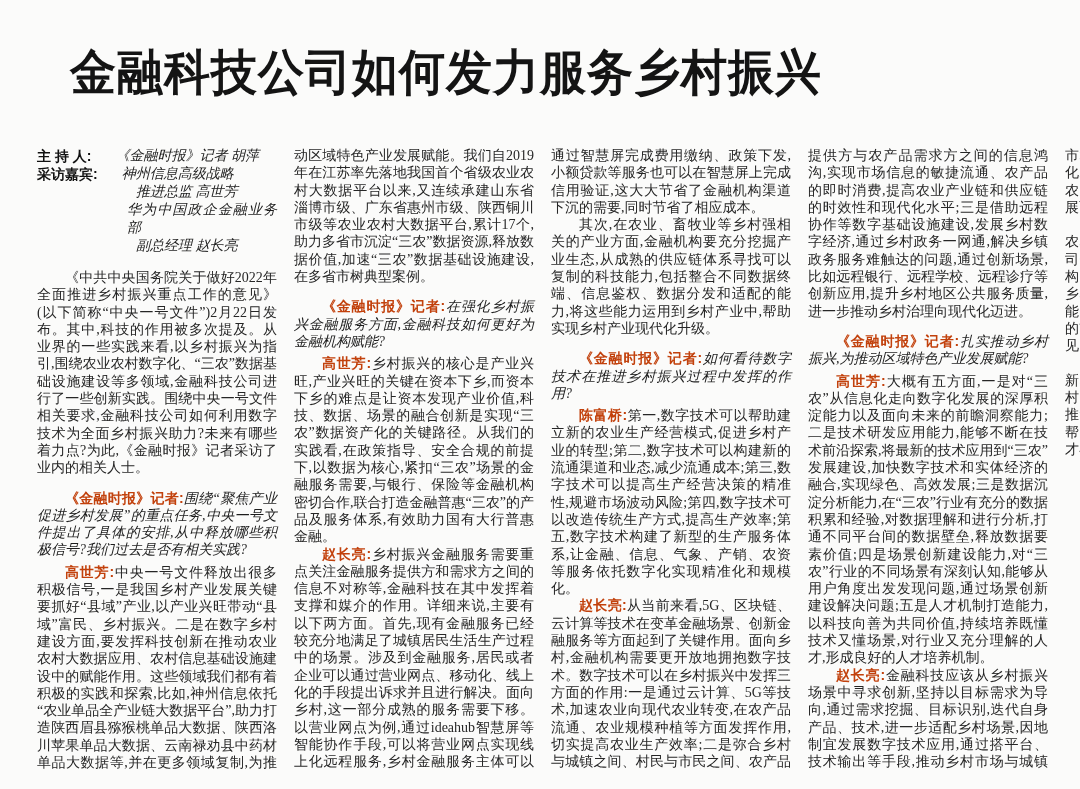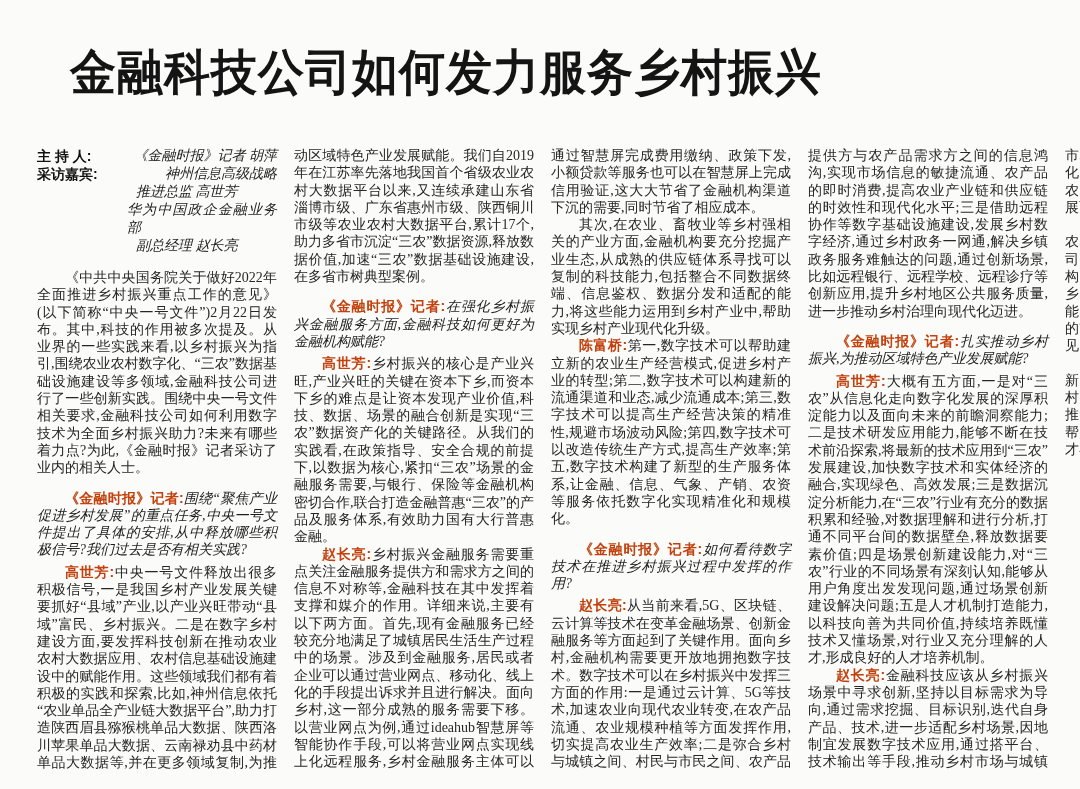--- a/index.html
+++ b/index.html
@@ -16,21 +16,21 @@
     font-weight:900;font-size:46px;letter-spacing:1px;
     color:#141414;white-space:nowrap;
     transform:scaleY(1.06);transform-origin:top left;
   }
   .article{
     position:absolute;left:37px;top:147px;width:1011px;height:632px;
     column-count:4;column-gap:17px;column-fill:auto;
     font-size:14px;line-height:17.3px;text-align:justify;
   }
   .byline{margin:0 0 14px 0;line-height:18px;}
-  .byline-row{display:flex;justify-content:space-between;}
+  .byline-row{display:flex;}
   .byline-row.org{padding-left:66px;}
   .byline-row.person{padding-left:75px;}
   .byline-label{
     font-family:"Liberation Sans","DejaVu Sans",sans-serif;
     font-weight:700;color:#111;white-space:nowrap;
   }
   .byline-val{font-style:italic;color:#1d1d1d;margin-left:24px;}
   p.para{margin:0;text-indent:2em;}
   p.question{margin:13px 0 5px 0;font-style:italic;color:#1d1d1d;}
   p.question .speaker{font-style:normal;}
@@ -64,22 +64,22 @@
           <span class="byline-val">副总经理 赵长亮</span>
         </div>
       </div>
   <p class="para para"><span>《中共中央国务院关于做好2022年全面推进乡村振兴重点工作的意见》(以下简称“中央一号文件”)2月22日发布。其中,科技的作用被多次提及。从业界的一些实践来看,以乡村振兴为指引,围绕农业农村数字化、“三农”数据基础设施建设等多领域,金融科技公司进行了一些创新实践。围绕中央一号文件相关要求,金融科技公司如何利用数字技术为全面乡村振兴助力?未来有哪些着力点?为此,《金融时报》记者采访了业内的相关人士。</span></p>
       <p class="para question"><span class="speaker">《金融时报》记者:</span><span>围绕“聚焦产业促进乡村发展”的重点任务,中央一号文件提出了具体的安排,从中释放哪些积极信号?我们过去是否有相关实践?</span></p>
       <p class="para answer"><span class="speaker">高世芳:</span><span>中央一号文件释放出很多积极信号,一是我国乡村产业发展关键要抓好“县域”产业,以产业兴旺带动“县域”富民、乡村振兴。二是在数字乡村建设方面,要发挥科技创新在推动农业农村大数据应用、农村信息基础设施建设中的赋能作用。这些领域我们都有着积极的实践和探索,比如,神州信息依托“农业单品全产业链大数据平台”,助力打造陕西眉县猕猴桃单品大数据、陕西洛川苹果单品大数据、云南禄劝县中药材单品大数据等,并在更多领域复制,为推动区域特色产业发展赋能。我们自2019年在江苏率先落地我国首个省级农业农村大数据平台以来,又连续承建山东省淄博市级、广东省惠州市级、陕西铜川市级等农业农村大数据平台,累计17个,助力多省市沉淀“三农”数据资源,释放数据价值,加速“三农”数据基础设施建设,在多省市树典型案例。</span></p>
       <p class="para question"><span class="speaker">《金融时报》记者:</span><span>在强化乡村振兴金融服务方面,金融科技如何更好为金融机构赋能?</span></p>
       <p class="para answer"><span class="speaker">高世芳:</span><span>乡村振兴的核心是产业兴旺,产业兴旺的关键在资本下乡,而资本下乡的难点是让资本发现产业价值,科技、数据、场景的融合创新是实现“三农”数据资产化的关键路径。从我们的实践看,在政策指导、安全合规的前提下,以数据为核心,紧扣“三农”场景的金融服务需要,与银行、保险等金融机构密切合作,联合打造金融普惠“三农”的产品及服务体系,有效助力国有大行普惠金融。</span></p>
       <p class="para answer"><span class="speaker">赵长亮:</span><span>乡村振兴金融服务需要重点关注金融服务提供方和需求方之间的信息不对称等,金融科技在其中发挥着支撑和媒介的作用。详细来说,主要有以下两方面。首先,现有金融服务已经较充分地满足了城镇居民生活生产过程中的场景。涉及到金融服务,居民或者企业可以通过营业网点、移动化、线上化的手段提出诉求并且进行解决。面向乡村,这一部分成熟的服务需要下移。以营业网点为例,通过ideahub智慧屏等智能协作手段,可以将营业网点实现线上化远程服务,乡村金融服务主体可以通过智慧屏完成费用缴纳、政策下发,小额贷款等服务也可以在智慧屏上完成信用验证,这大大节省了金融机构渠道下沉的需要,同时节省了相应成本。</span></p>
       <p class="para para"><span>其次,在农业、畜牧业等乡村强相关的产业方面,金融机构要充分挖掘产业生态,从成熟的供应链体系寻找可以复制的科技能力,包括整合不同数据终端、信息鉴权、数据分发和适配的能力,将这些能力运用到乡村产业中,帮助实现乡村产业现代化升级。</span></p>
+      <p class="para question"><span class="speaker">《金融时报》记者:</span><span>如何看待数字技术在推进乡村振兴过程中发挥的作用?</span></p>
       <p class="para answer"><span class="speaker">陈富桥:</span><span>第一,数字技术可以帮助建立新的农业生产经营模式,促进乡村产业的转型;第二,数字技术可以构建新的流通渠道和业态,减少流通成本;第三,数字技术可以提高生产经营决策的精准性,规避市场波动风险;第四,数字技术可以改造传统生产方式,提高生产效率;第五,数字技术构建了新型的生产服务体系,让金融、信息、气象、产销、农资等服务依托数字化实现精准化和规模化。</span></p>
-      <p class="para question"><span class="speaker">《金融时报》记者:</span><span>如何看待数字技术在推进乡村振兴过程中发挥的作用?</span></p>
       <p class="para answer"><span class="speaker">赵长亮:</span><span>从当前来看,5G、区块链、云计算等技术在变革金融场景、创新金融服务等方面起到了关键作用。面向乡村,金融机构需要更开放地拥抱数字技术。数字技术可以在乡村振兴中发挥三方面的作用:一是通过云计算、5G等技术,加速农业向现代农业转变,在农产品流通、农业规模种植等方面发挥作用,切实提高农业生产效率;二是弥合乡村与城镇之间、村民与市民之间、农产品提供方与农产品需求方之间的信息鸿沟,实现市场信息的敏捷流通、农产品的即时消费,提高农业产业链和供应链的时效性和现代化水平;三是借助远程协作等数字基础设施建设,发展乡村数字经济,通过乡村政务一网通,解决乡镇政务服务难触达的问题,通过创新场景,比如远程银行、远程学校、远程诊疗等创新应用,提升乡村地区公共服务质量,进一步推动乡村治理向现代化迈进。</span></p>
       <p class="para question"><span class="speaker">《金融时报》记者:</span><span>扎实推动乡村振兴,为推动区域特色产业发展赋能?</span></p>
       <p class="para answer"><span class="speaker">高世芳:</span><span>大概有五方面,一是对“三农”从信息化走向数字化发展的深厚积淀能力以及面向未来的前瞻洞察能力;二是技术研发应用能力,能够不断在技术前沿探索,将最新的技术应用到“三农”发展建设,加快数字技术和实体经济的融合,实现绿色、高效发展;三是数据沉淀分析能力,在“三农”行业有充分的数据积累和经验,对数据理解和进行分析,打通不同平台间的数据壁垒,释放数据要素价值;四是场景创新建设能力,对“三农”行业的不同场景有深刻认知,能够从用户角度出发发现问题,通过场景创新建设解决问题;五是人才机制打造能力,以科技向善为共同价值,持续培养既懂技术又懂场景,对行业又充分理解的人才,形成良好的人才培养机制。</span></p>
       <p class="para answer"><span class="speaker">赵长亮:</span><span>金融科技应该从乡村振兴场景中寻求创新,坚持以目标需求为导向,通过需求挖掘、目标识别,迭代自身产品、技术,进一步适配乡村场景,因地制宜发展数字技术应用,通过搭平台、技术输出等手段,推动乡村市场与城镇市场融合发展,从而发展农村农业数字化水平,不能一味追求技术先进性,忽视农业农村数字化具体场景,导致技术发展而忽视乡村。</span></p>
       <p class="para para"><span>金融科技公司应着眼全局,从农业农村发展的整体大局出发,发挥科技公司信息技术创新优势,在数字化建设架构、方向等方面起到战略引导作用,对乡村振兴的总体大局起到关键作用,不能仅仅关注当下,也不能过度关注眼前的市场收益而对乡村振兴的全局视而不见。</span></p>
       <p class="para para"><span>此外,金融科技还应该通过管理创新和制度创新,将成熟的能力、得到乡村市场验证的方案和技术进行推广,在推动数字乡村的过程中,通过技术的传帮带发展一批乡村青年,让数字化的人才在乡村得到有效赓续。</span></p>
     </div>
 </div>
 
 </body></html>

